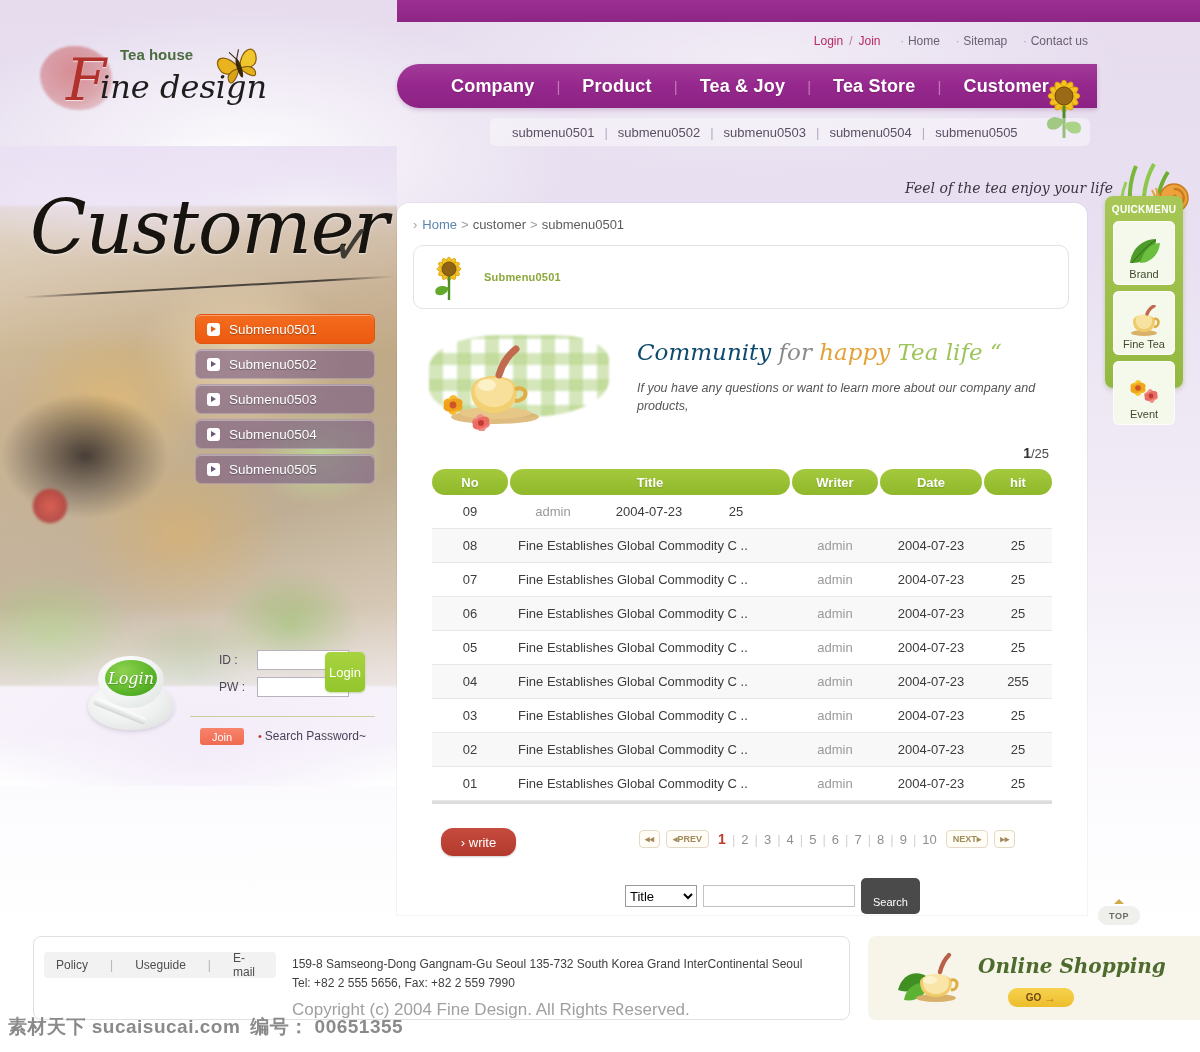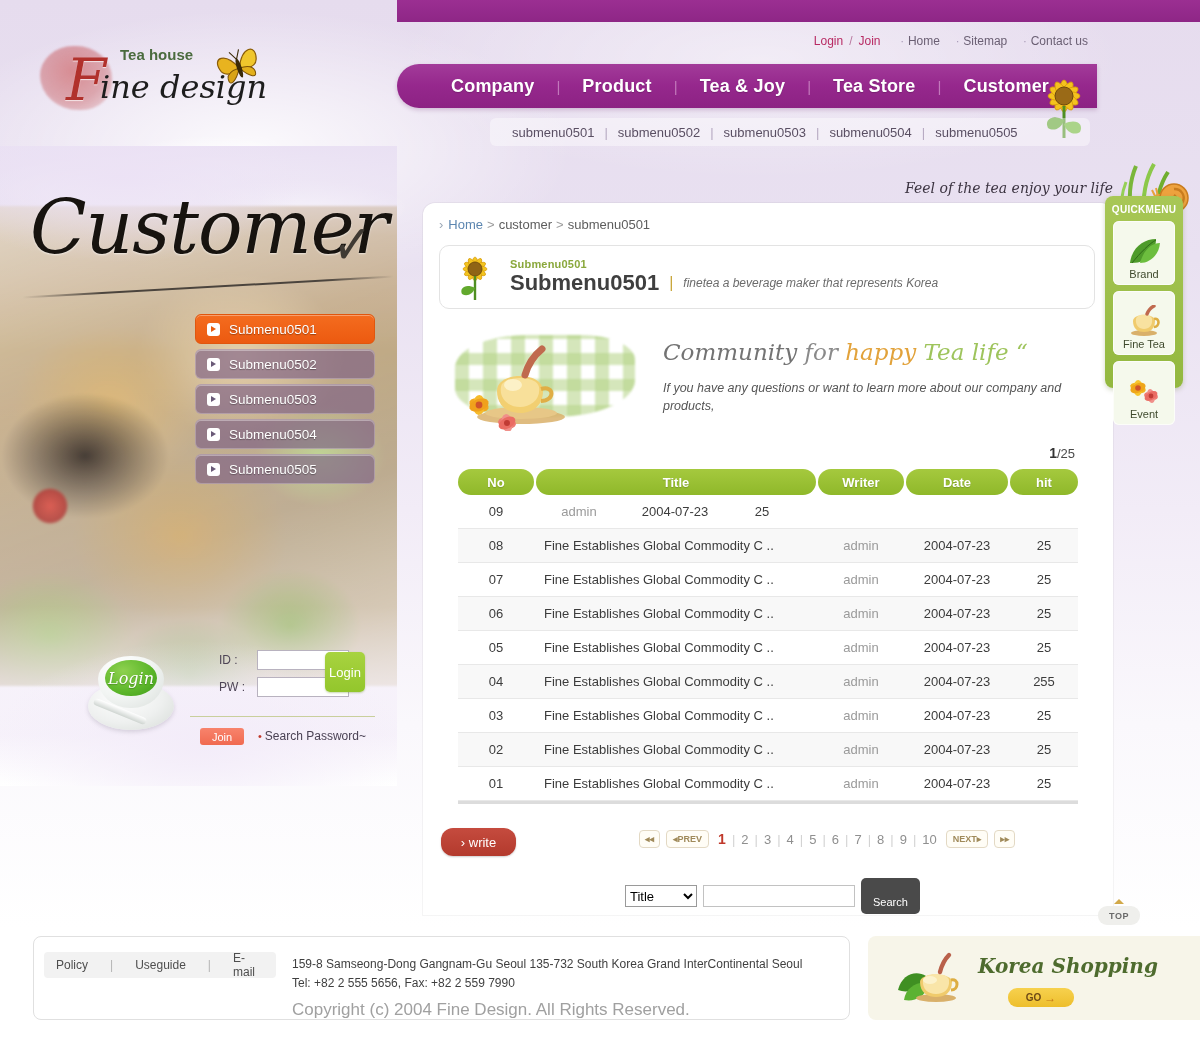--- a/index.html
+++ b/index.html
@@ -193,21 +193,20 @@
 
   
   .tagline {
     position:absolute; left:905px; top:180px; font-size:14px; color:#3b3340;
     font-family:"DejaVu Serif", serif; font-style:italic;
   }
   .content {
     position:absolute; left:397px; top:203px; width:690px; height:712px;
     background:#fff; border-radius:12px 12px 0 0;
     box-shadow:0 0 0 1px rgba(0,0,0,.04);
-    margin-left:26px;
   }
   .breadcrumb {
     position:absolute; left:16px; top:14px; font-size:13px; color:#5d5d5d;
   }
   .breadcrumb .arw { color:#9aa7b5; margin-right:5px; }
   .breadcrumb a.home { color:#5c86b0; text-decoration:none; }
   .breadcrumb .sep { color:#9c9c9c; margin:0 4px; }
 
   .pagehead {
     position:absolute; left:16px; top:42px; width:656px; height:64px;
@@ -226,21 +225,21 @@
   .com-green {
     position:absolute; left:10px; top:4px; width:180px; height:82px; opacity:.75;
     background:
       repeating-linear-gradient(90deg, rgba(154,196,92,.55) 0 14px, rgba(255,255,255,0) 14px 28px),
       repeating-linear-gradient(0deg, rgba(154,196,92,.55) 0 12px, rgba(255,255,255,0) 12px 26px);
     border-radius:40% 30% 45% 35%;
     filter: blur(1.2px);
   }
   .com-title { position:absolute; left:218px; top:8px; font-size:23px; white-space:nowrap;
     font-family:"DejaVu Serif", serif; font-style:italic; }
-  .com-title .c1 { color:#737373; }
+  .com-title .c1 { color:#0c4a6e; }
   .com-title .c2 { color:#8a8a8a; }
   .com-title .c3 { color:#e2a23a; }
   .com-title .c4 { color:#9ec45c; }
   .com-sub { position:absolute; left:218px; top:48px; width:400px; font-size:12.5px;
     color:#555; font-style:italic; line-height:1.45; }
 
   .pagecount { position:absolute; right:38px; top:242px; font-size:13px; color:#4a4a4a; }
   .pagecount b { color:#333; font-size:14px; }
 
   
@@ -551,23 +550,20 @@
                 <ellipse rx="3.6" ry="12" transform="rotate(150)"></ellipse>
             </g>
             <circle r="7" fill="#8f6415" stroke="#6a460b" stroke-width=".8"></circle>
           </g>
           <path d="M21 24 L21 48" stroke="#4f8f22" stroke-width="2.4" fill="none"></path>
           <path d="M21 36 C12 31, 5 36, 8 42 C13 45, 19 42, 21 36 Z" fill="#62a92d"></path>
         </svg>
       </div>
       <div class="ph-text">
         <div class="small">Submenu0501</div>
-        <div>
-          <span class="big">Submenu0501</span><span class="bar">|</span><span class="desc">finetea  a beverage maker that represents Korea</span>
-        </div>
       </div>
     </div>
 
     <div class="combanner">
       <div class="com-art">
         <div class="com-green"></div>
         <svg width="210" height="100" viewBox="0 0 210 100" style="position:absolute;left:0;top:0;">
           <ellipse cx="76" cy="86" rx="44" ry="7" fill="#d9b06a" opacity=".85"></ellipse>
           <ellipse cx="76" cy="82" rx="36" ry="6" fill="#e7c787"></ellipse>
           <path d="M52 60 C52 40, 98 40, 98 60 C98 76, 86 82, 75 82 C64 82, 52 76, 52 60 Z" fill="#f2cf71"></path>
@@ -831,22 +827,25 @@
           <path d="M2 40 C6 24, 20 20, 30 26 C24 40, 12 44, 2 40 Z" fill="#3f8f22"></path>
           <path d="M8 50 C10 36, 24 30, 34 34 C28 48, 18 52, 8 50 Z" fill="#5cb233"></path>
           <ellipse cx="40" cy="48" rx="20" ry="4" fill="#d9b06a"></ellipse>
           <path d="M24 32 C24 22, 56 22, 56 32 C56 43, 48 47, 40 47 C32 47, 24 43, 24 32 Z" fill="#f0cb6c"></path>
           <path d="M27 30 C28 22, 52 22, 53 30 C54 39, 48 44, 40 44 C32 44, 26 39, 27 30 Z" fill="#f9e5a8"></path>
           <ellipse cx="34" cy="30" rx="7" ry="4" fill="#fdf5d4" opacity=".8"></ellipse>
           <path d="M55 30 C63 28, 63 40, 55 40" stroke="#ddad42" stroke-width="3" fill="none"></path>
           <path d="M44 22 C46 14, 50 8, 53 5" stroke="#b9604a" stroke-width="4.4" fill="none" stroke-linecap="round"></path>
         </svg>
       </div>
-      <div class="shop-title">Korea Shopping</div>
+      <div class="shop-title">Online Shopping</div>
       <button class="shop-go">
         <span>GO</span>
         <span class="ar">→</span>
       </button>
     </div>
   </div>
 
+  <div class="watermark">
+    <span>素材天下 sucaisucai.com</span><span class="wm2">编号： 00651355</span>
+  </div>
 
 </div>
 
 </body></html>

